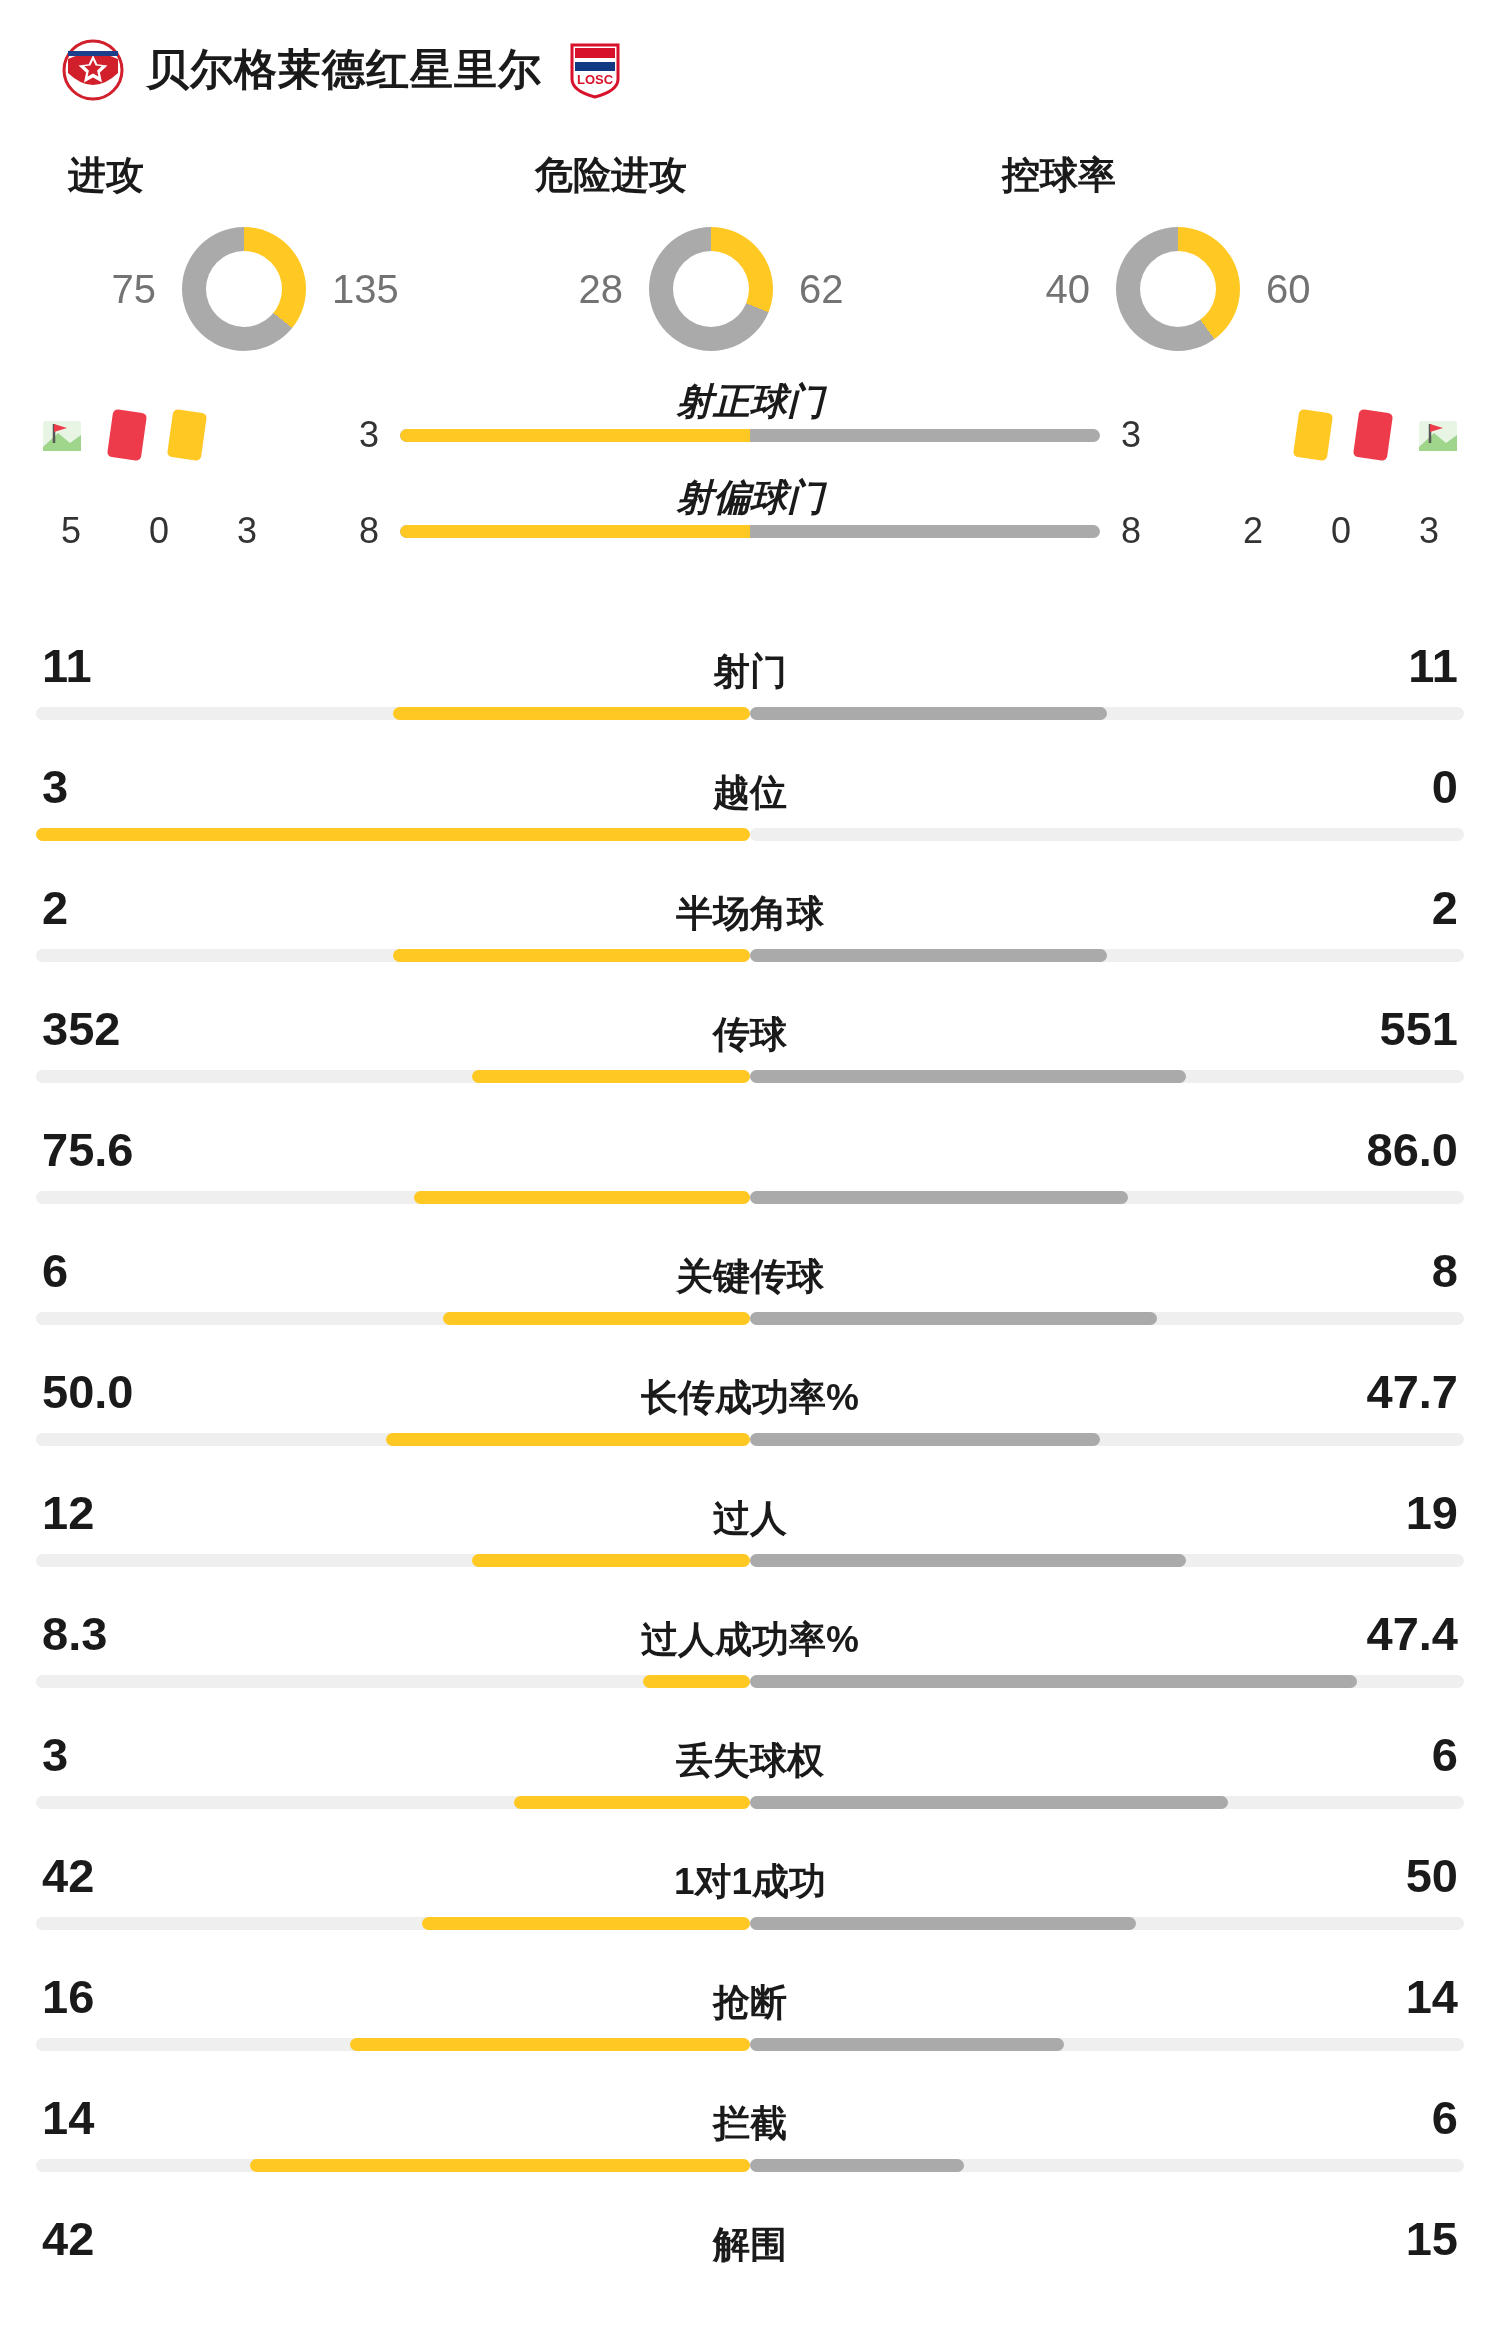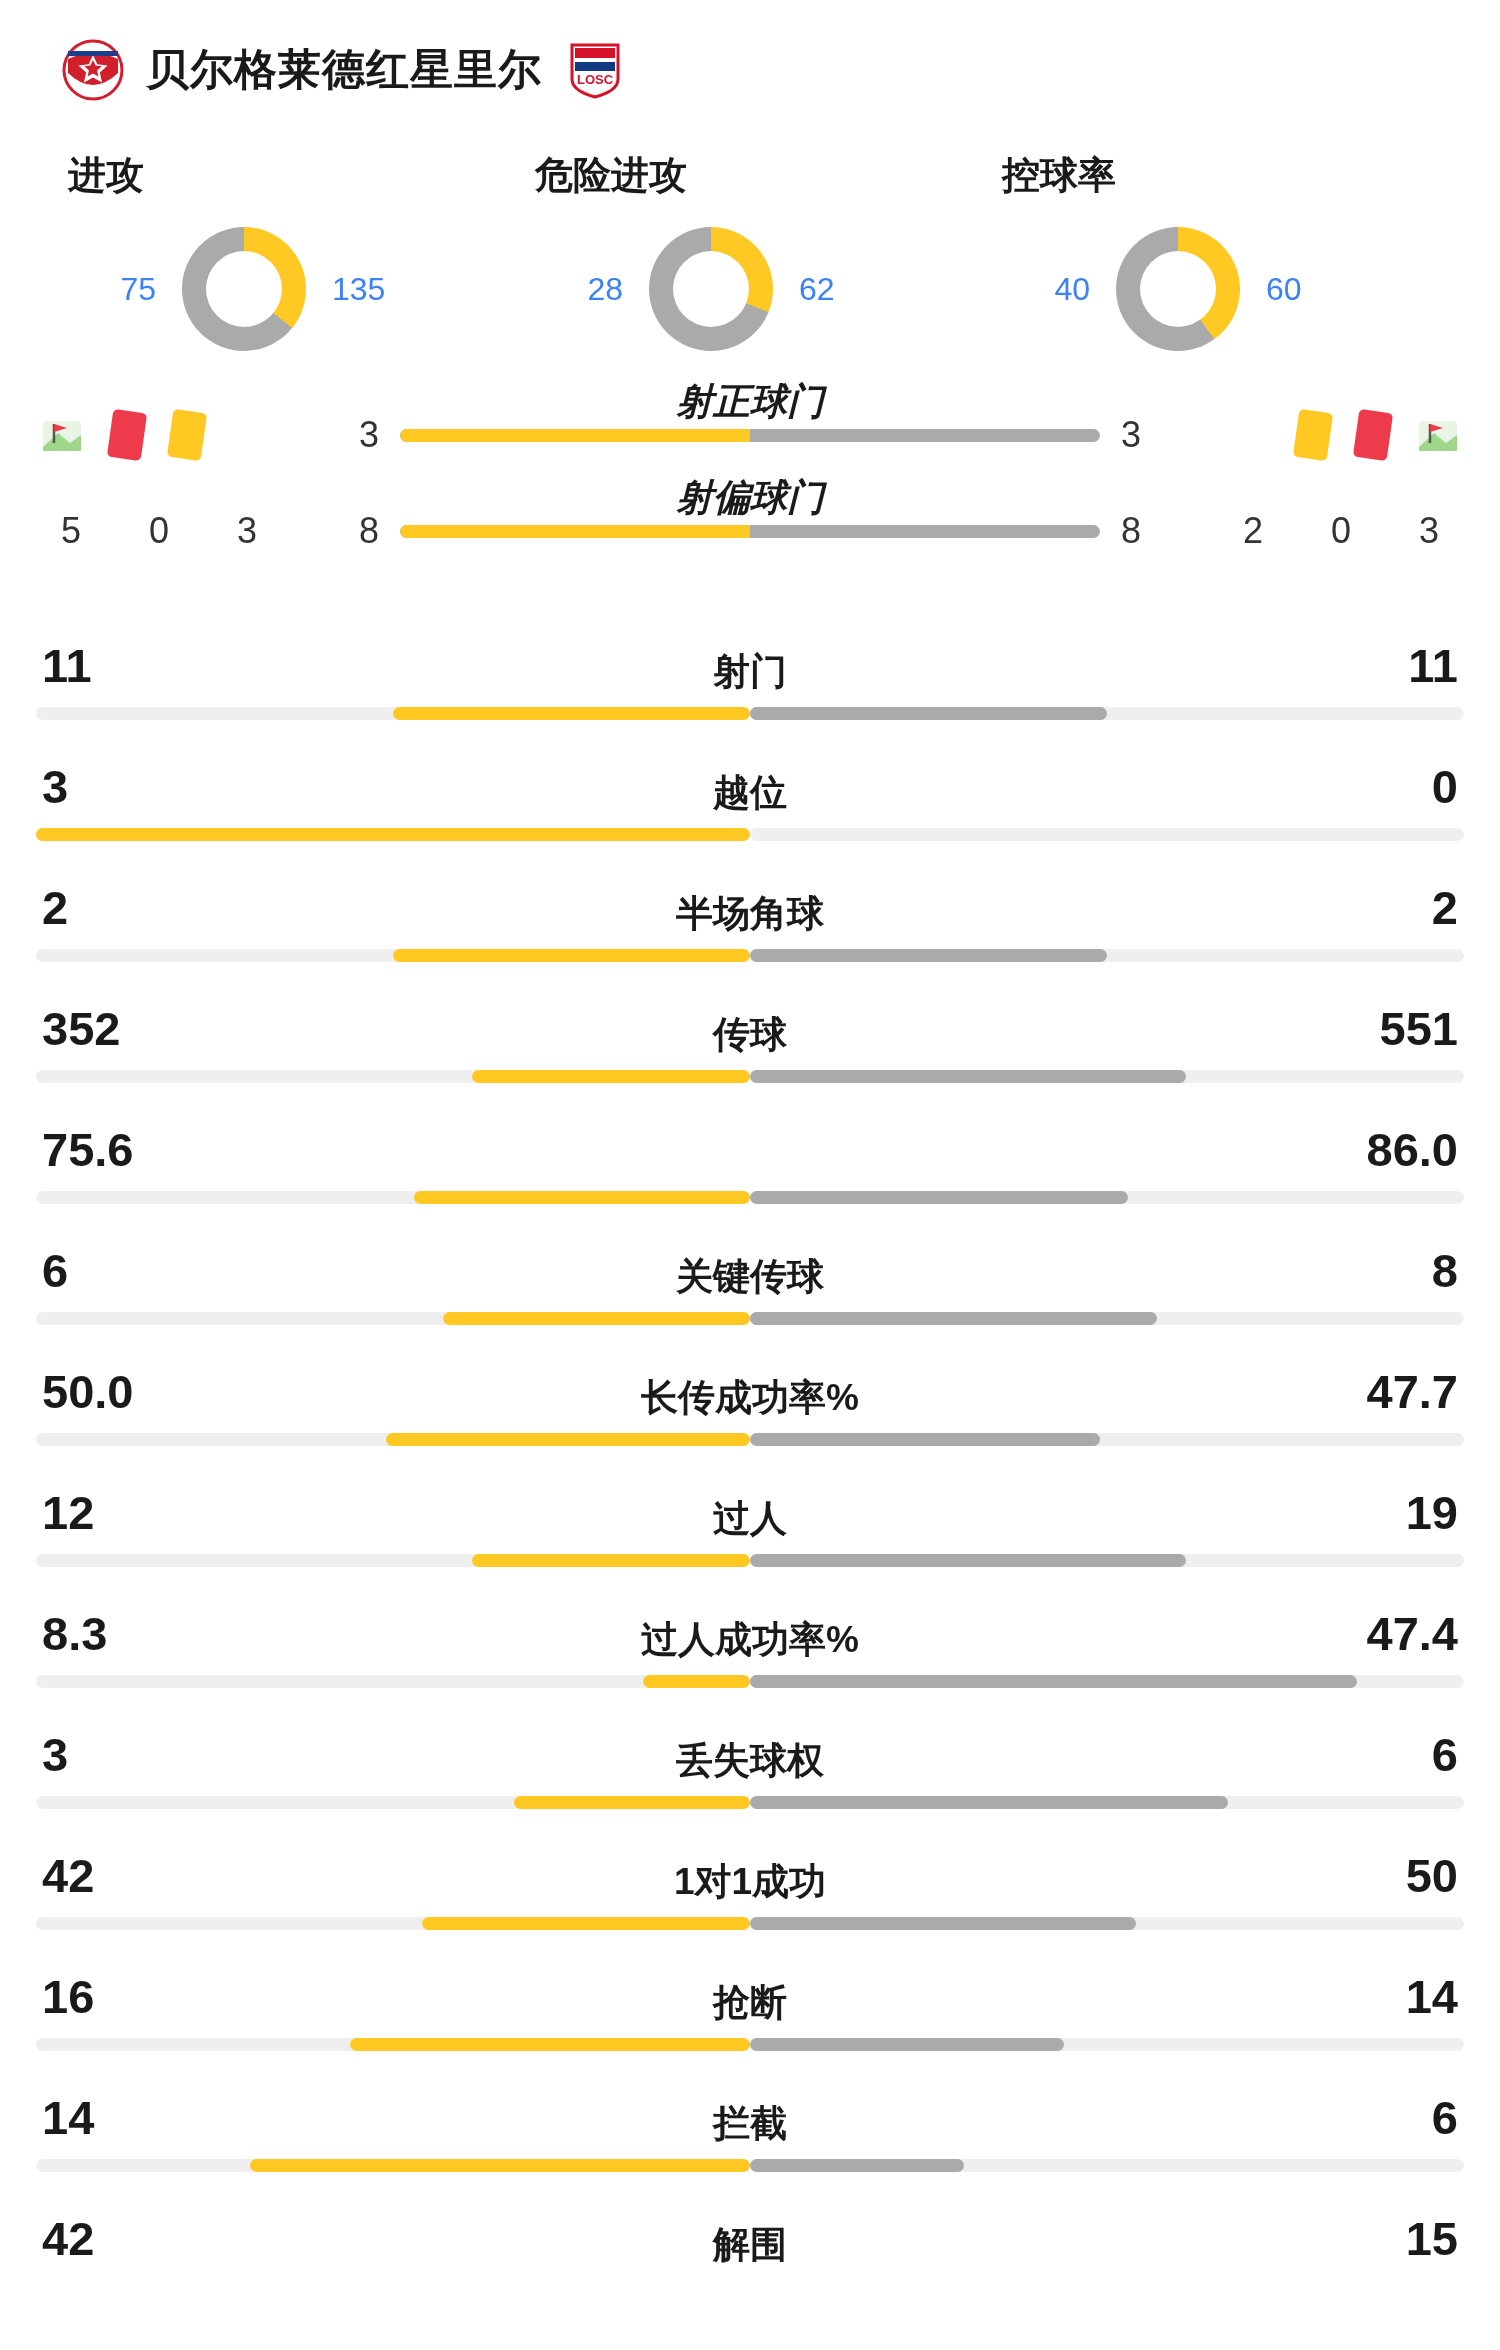--- a/index.html
+++ b/index.html
@@ -65,22 +65,22 @@
     font-weight: bold;
     color: #1a1a1a;
     margin-bottom: 26px;
   }
   .donut-line {
     display: flex;
     align-items: center;
     gap: 26px;
   }
   .donut-val {
-    font-size: 32px;
-    color: #3b82f6;
+    font-size: 40px;
+    color: #737373;
     min-width: 88px;
     text-align: center;
   }
   .donut-val.left { text-align: right; }
   .donut-val.right { text-align: left; }
   .donut {
     width: 124px;
     height: 124px;
     border-radius: 50%;
     position: relative;

